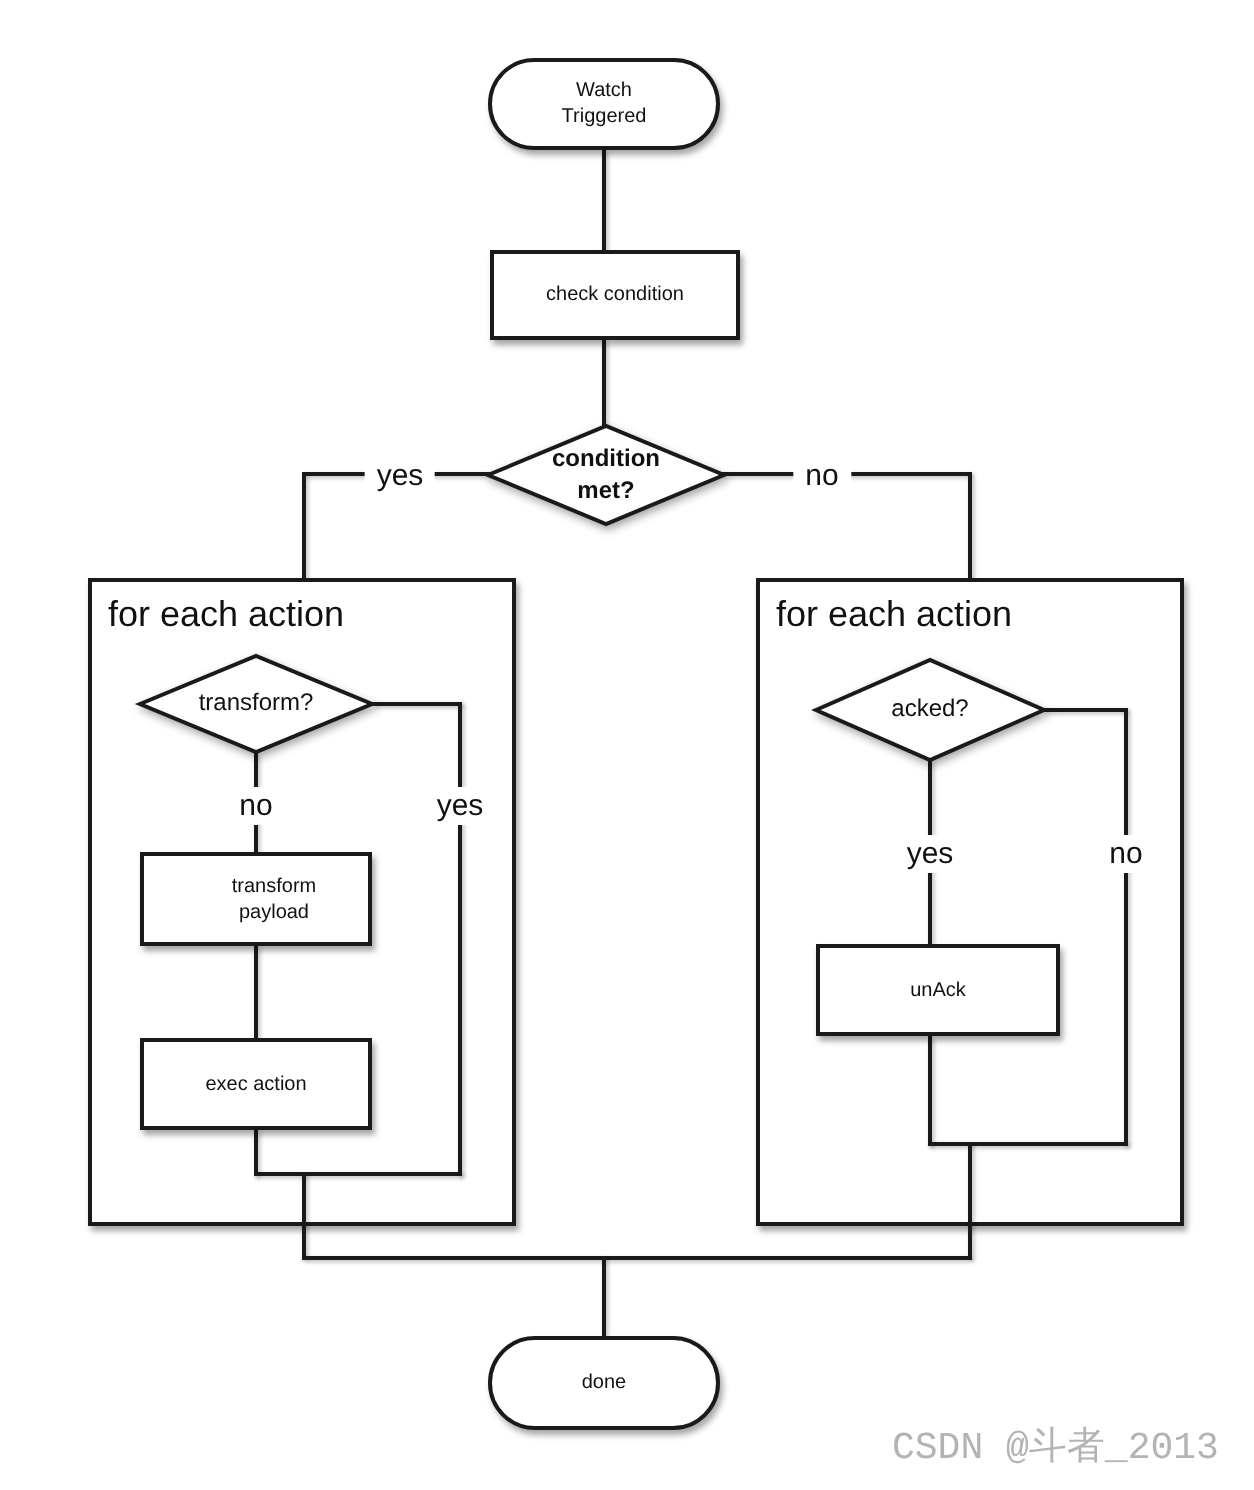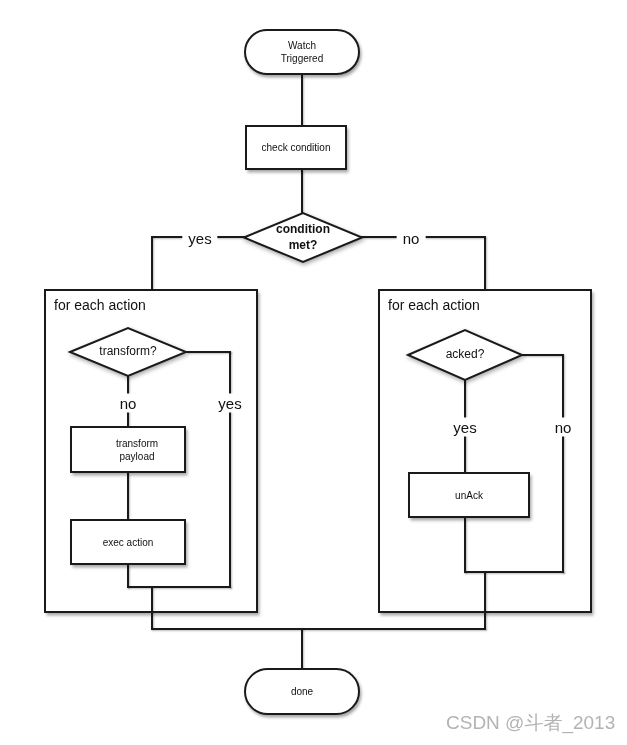--- a/index.html
+++ b/index.html
@@ -29,21 +29,21 @@
   .stadium { border-radius: 24px; }
   .group {
     position: absolute;
     box-sizing: border-box;
     background: #ffffff;
     border: 2px solid #1a1a1a;
     box-shadow: 1.5px 2.5px 3px rgba(0,0,0,0.35);
   }
   .group-label {
     position: absolute;
-    font-size: 14px;
+    font-size: 18px;
     color: #111111;
     white-space: nowrap;
   }
   .hline, .vline {
     position: absolute;
     background: #1a1a1a;
     box-shadow: 1px 1px 2px rgba(0,0,0,0.28);
   }
   .hline { height: 2px; }
   .vline { width: 2px; }
@@ -67,20 +67,21 @@
     line-height: 1.3;
     white-space: pre-line;
   }
   .watermark {
     position: absolute;
     left: 446px;
     top: 710px;
     font-size: 19px;
     color: #b3b3b3;
     white-space: nowrap;
+    font-family: Liberation Mono, monospace;
   }
 </style>
 </head>
 <body>
 
 <div class="canvas">
 
   <div class="vline" style="left:301px; top:75px;  height:51px;"></div>
   <div class="vline" style="left:301px; top:170px; height:44px;"></div>
 
@@ -108,21 +109,21 @@
   <div class="hline" style="left:464px; top:571px; width:100px;"></div>
   <div class="hline" style="left:521px; top:354px; width:42px;"></div>
   <div class="vline" style="left:562px; top:354px; height:219px;"></div>
   <div class="vline" style="left:484px; top:571px; height:58px;"></div>
 
   <div class="hline" style="left:151px; top:628px; width:335px;"></div>
   <div class="vline" style="left:301px; top:628px; height:40px;"></div>
 
   <div class="shape stadium" style="left:244px; top:29px; width:116px; height:46px;">Watch
 Triggered</div>
-  <div class="shape" style="left:245px; top:125px; width:102px; height:45px;">check condition</div>
+  <div class="shape" style="left:245px; top:125px; width:125px; height:45px;">check condition</div>
 
   <svg class="diamond-svg" style="left:244px; top:213px;" width="118" height="49" viewBox="0 0 118 49">
     <polygon points="0,24.5 59,0 118,24.5 59,49" fill="#ffffff" stroke="#1a1a1a" stroke-width="2"></polygon>
   </svg>
   <div class="diamond-text" style="left:244px; top:213px; width:118px; height:49px;font-weight:bold;">condition
 met?</div>
 
   <svg class="diamond-svg" style="left:70px; top:328px;" width="116" height="48" viewBox="0 0 116 48">
     <polygon points="0,24 58,0 116,24 58,48" fill="#ffffff" stroke="#1a1a1a" stroke-width="2"></polygon>
   </svg>

